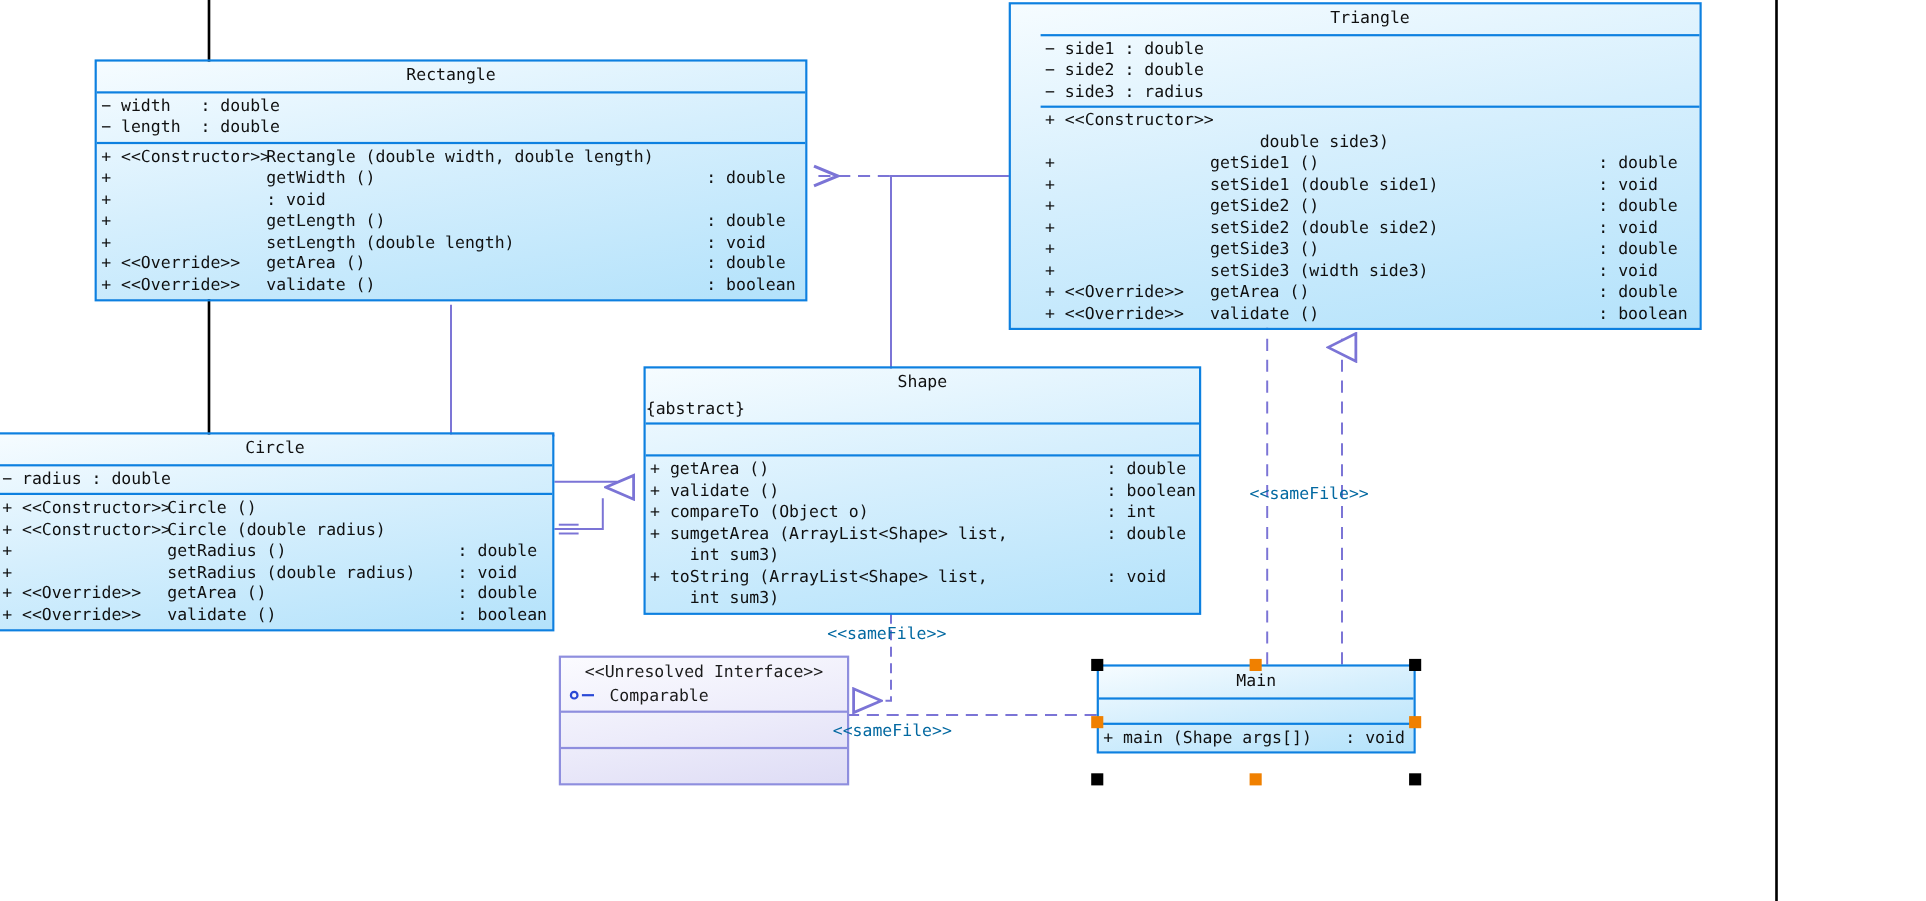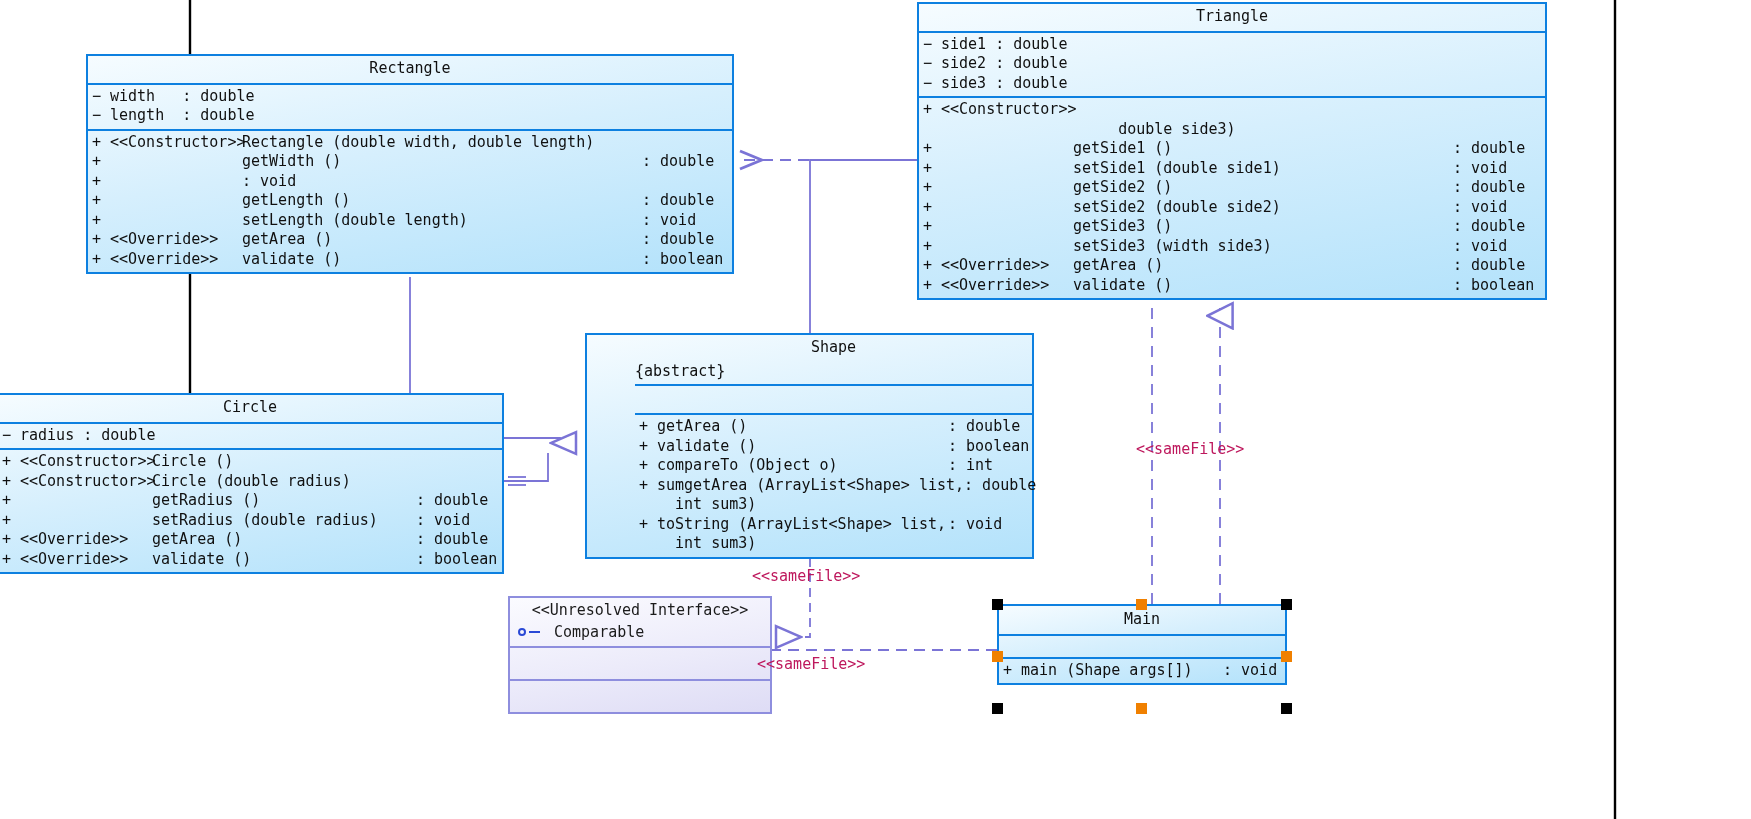--- a/index.html
+++ b/index.html
@@ -26,29 +26,29 @@
   .stereo{width:132px;flex:none;}
   .sig{flex:1 1 auto;}
   .ret{flex:none;text-align:left;}
 
   
   #cls-rectangle{left:86px;top:54px;width:648px;}
   #cls-rectangle .ret{width:86px;}
   #cls-rectangle .sig{min-width:360px;}
 
   
-  #cls-triangle{left:917px;top:2px;width:630px;}
+  #cls-triangle{left:917px;top:2px;width:630px;padding-left:27px;}
   #cls-triangle .ret{width:88px;}
 
   
   #cls-circle{left:-4px;top:393px;width:508px;}
   #cls-circle .ret{width:82px;}
 
   
-  #cls-shape{left:585px;top:333px;width:449px;padding-left:48px;}
+  #cls-shape{left:585px;top:333px;width:507px;}
   #cls-shape .ret{width:80px;}
   #cls-shape .abstract{text-align:left;padding:0 14px 3px 0;white-space:pre;}
   #cls-shape .emptyc{height:22px;}
 
   
   #cls-comparable{
     left:508px;top:596px;width:264px;
     border:2px solid #8e8ede;
     background:linear-gradient(170deg,#fbfbff 0%,#ecebfa 55%,#dedcf5 100%);
     color:#1b1b1b;
@@ -70,21 +70,21 @@
 
   
   #cls-main{left:997px;top:604px;width:290px;}
   #cls-main .title{padding-top:4px;}
   #cls-main .ret{width:58px;}
   .handles{position:absolute;left:0;top:0;width:100%;height:100%;pointer-events:none;}
   .h{position:absolute;width:11px;height:11px;background:#000000;}
   .h.orange{background:#f08000;}
 
   .edge-label{
-    position:absolute;font-size:15px;line-height:17px;color:#be185d;white-space:pre;
+    position:absolute;font-size:15px;line-height:17px;color:#0369a1;white-space:pre;
     font-family:"DejaVu Sans Mono","Liberation Mono",monospace;
   }
 </style>
 </head>
 <body>
 
 <div id="canvas">
 
   <svg class="lines" viewBox="0 0 1751 819" xmlns="http://www.w3.org/2000/svg">
     <defs>
@@ -207,21 +207,21 @@
       <div class="row">
         <span class="vis">−</span>
         <span class="sig">side1 : double</span>
       </div>
       <div class="row">
         <span class="vis">−</span>
         <span class="sig">side2 : double</span>
       </div>
       <div class="row">
         <span class="vis">−</span>
-        <span class="sig">side3 : double</span>
+        <span class="sig">side3 : radius</span>
       </div>
     </div>
     <div class="sep"></div>
     <div class="compart">
       <div class="row">
         <span class="vis">+</span>
         <span class="stereo">&lt;&lt;Constructor&gt;&gt;</span>
         <span class="ret"></span>
       </div>
       <div class="row">

